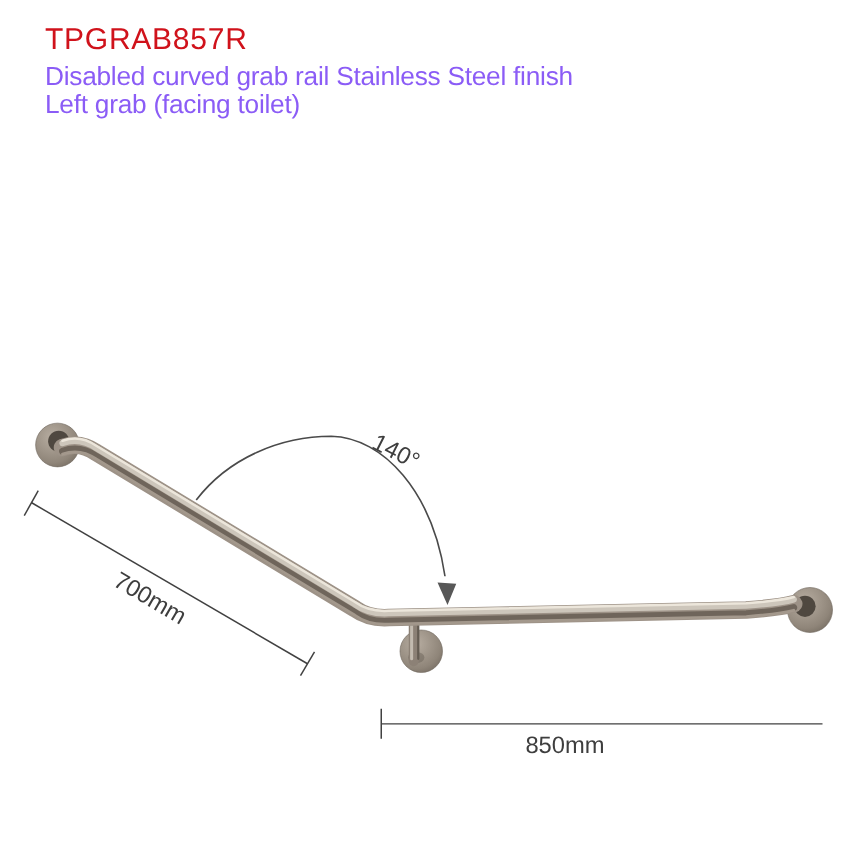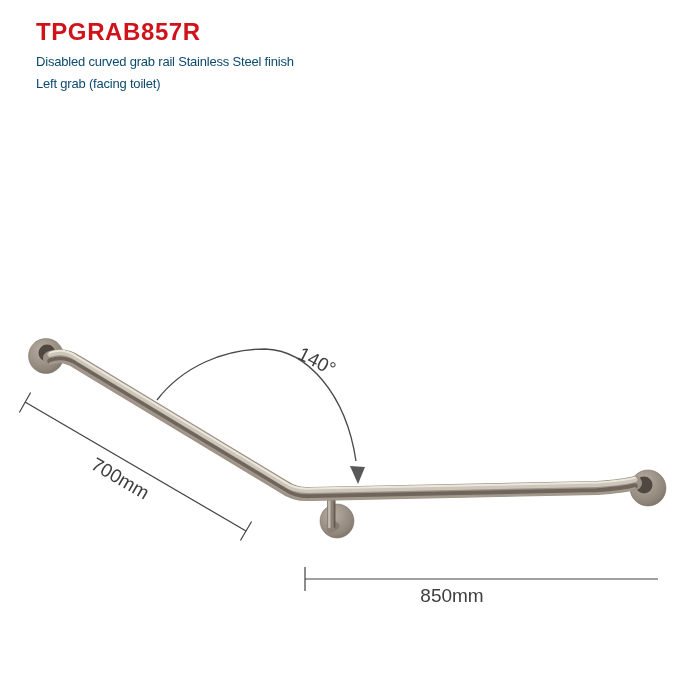--- a/index.html
+++ b/index.html
@@ -11,29 +11,29 @@
     font-family:"Liberation Sans", sans-serif;
   }
   header.product-header{
     position:absolute;
     left:36px;top:20px;
     width:600px;
   }
   h1.code{
     margin:0 0 7px 0;
     font-size:24px;
-    font-weight:bold;
+    font-weight:normal;
     letter-spacing:0.6px;
     color:#d0121b;
     line-height:1.0;
   }
   p.desc{
     margin:0;
-    font-size:13px;
-    color:#0c4a6e;
+    font-size:21px;
+    color:#8b5cf6;
     line-height:21.5px;
     letter-spacing:-0.2px;
   }
   svg.diagram{
     position:absolute;
     left:0;top:0;
   }
   text.dim{
     font-family:"Liberation Sans", sans-serif;
     font-size:19px;

